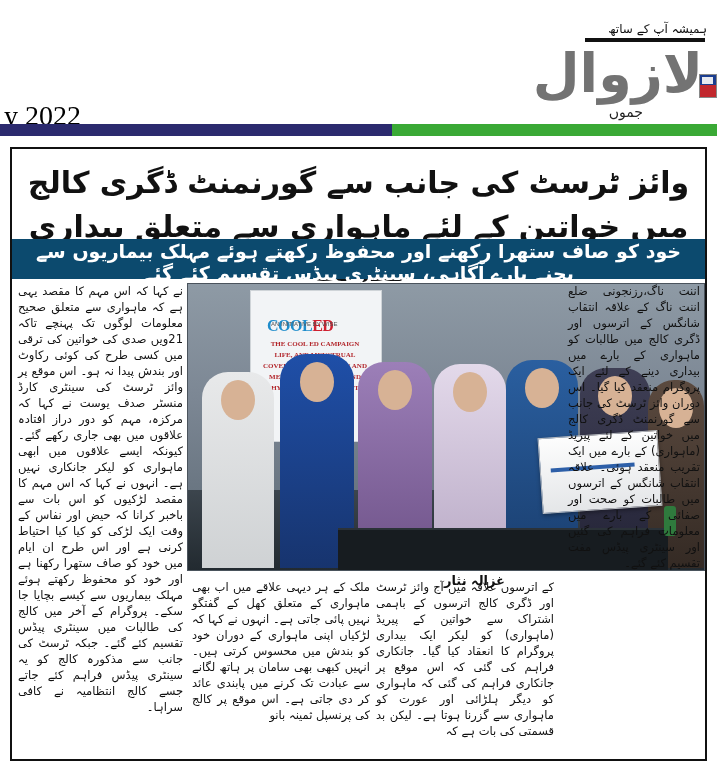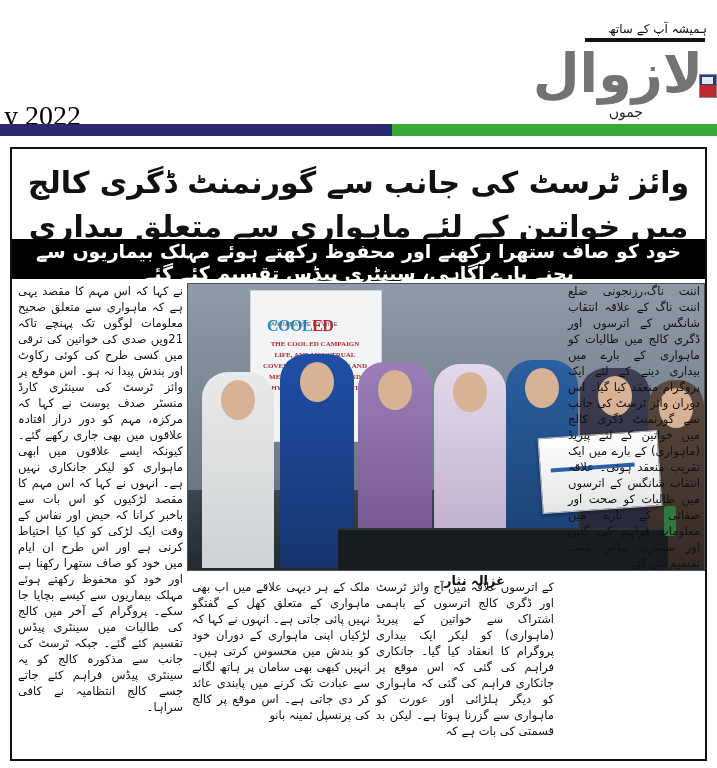--- a/index.html
+++ b/index.html
@@ -148,21 +148,21 @@
     color: #111111;
     padding: 8px 12px 0 12px;
     box-sizing: border-box;
   }
   .subhead-band {
     position: absolute;
     left: 0;
     top: 90px;
     width: 693px;
     height: 40px;
-    background: #000000;
+    background: #0c4a6e;
     color: #ffffff;
     direction: rtl;
     text-align: center;
     font-size: 19px;
     line-height: 22px;
     font-weight: bold;
     padding: 1px 10px 0 10px;
     box-sizing: border-box;
   }
 

